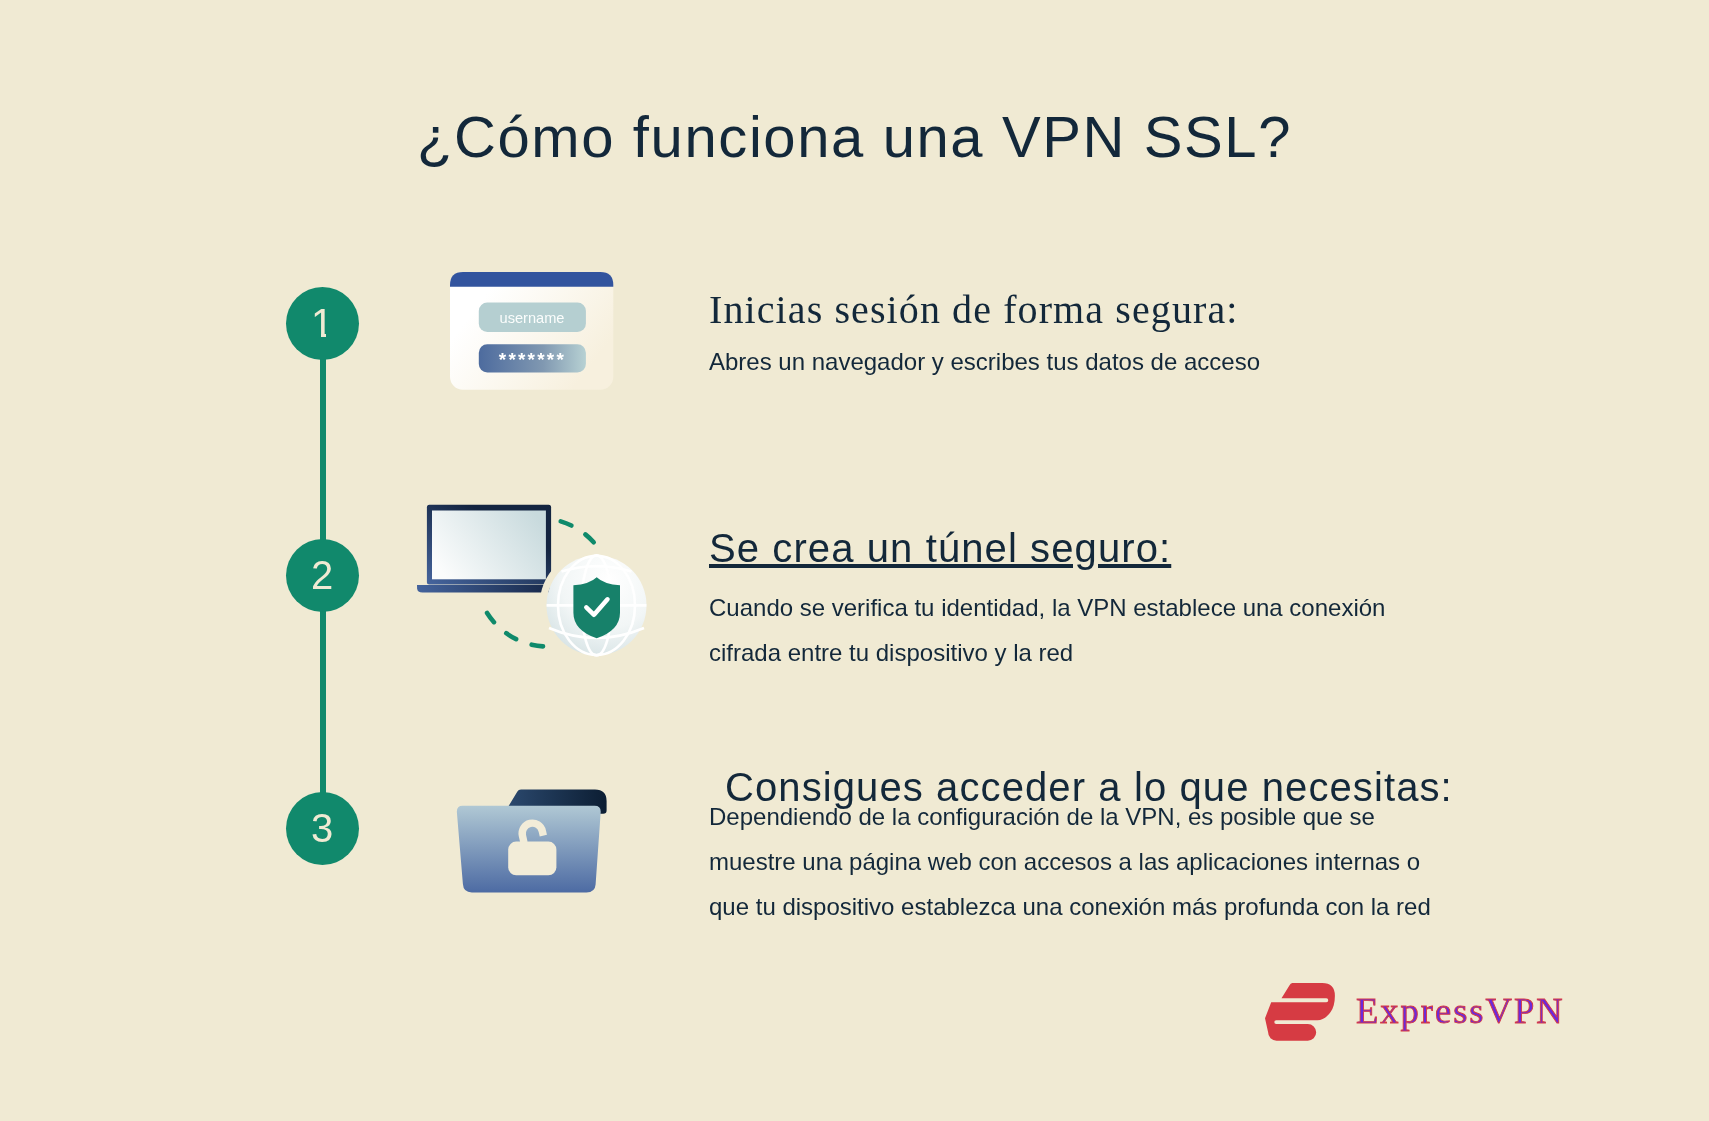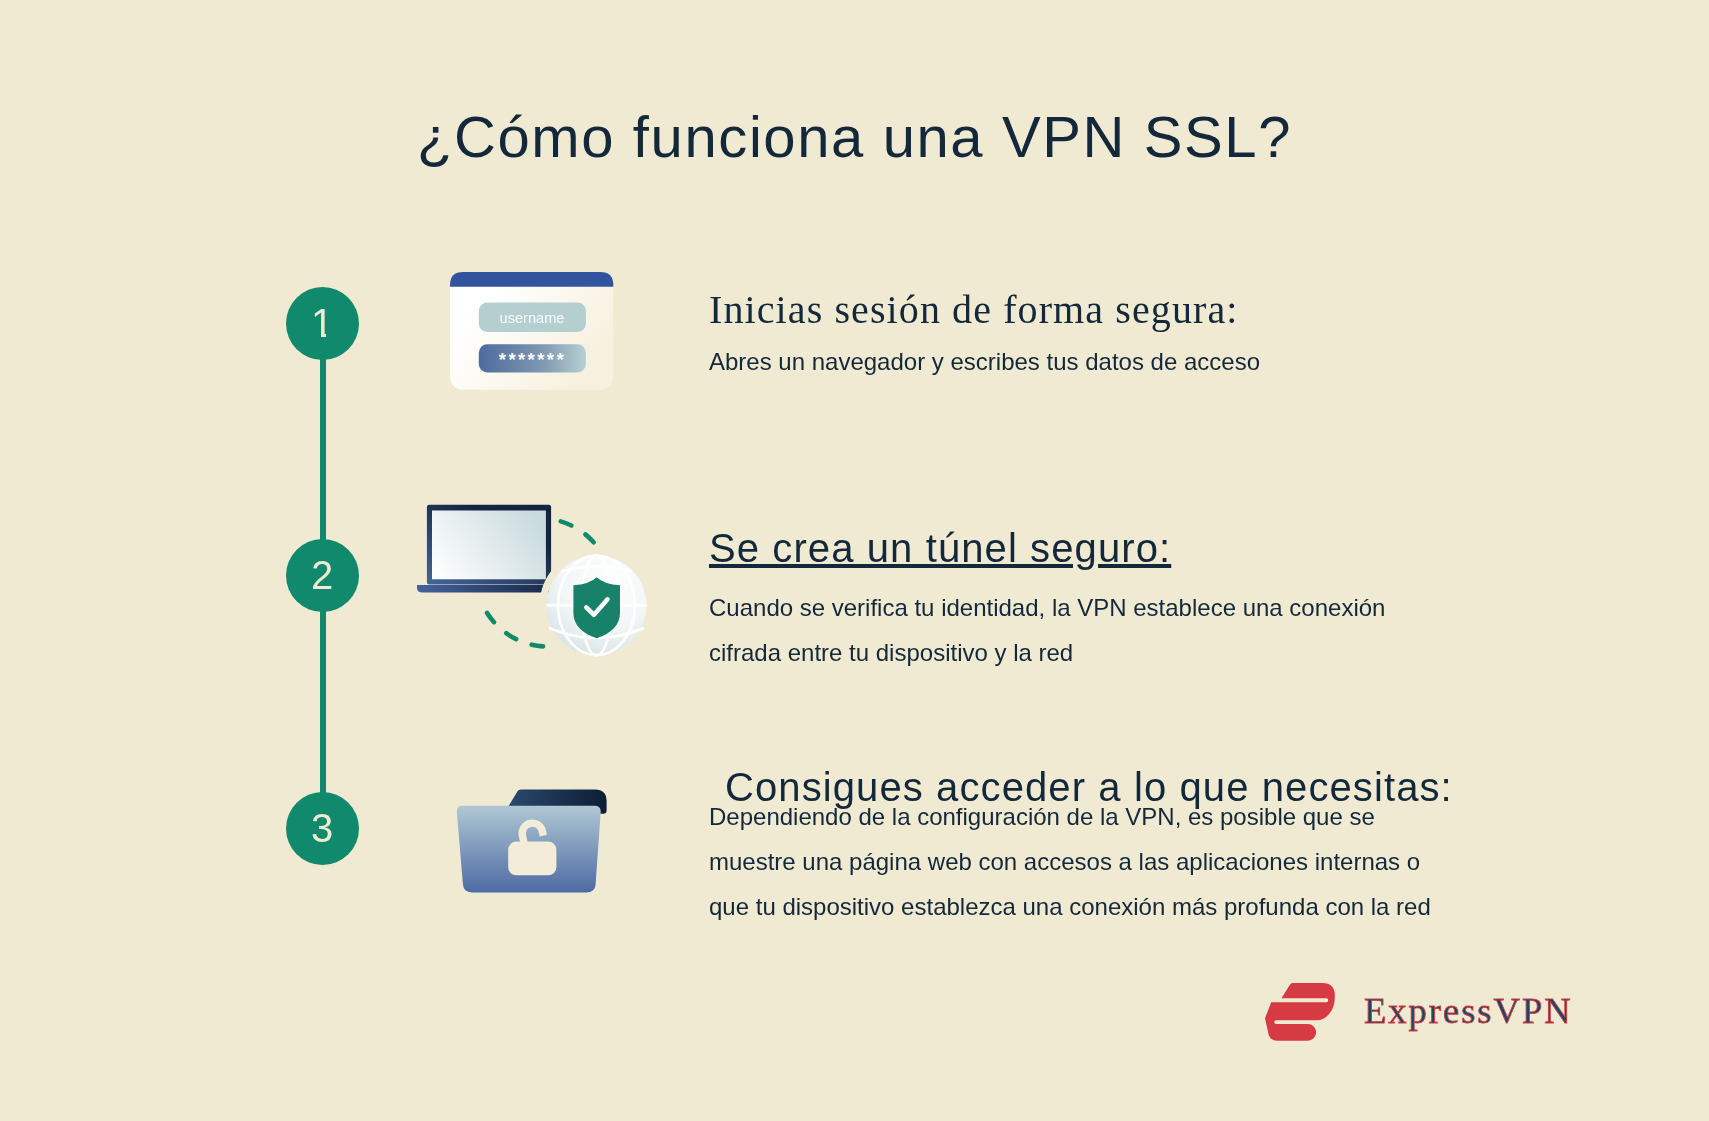--- a/index.html
+++ b/index.html
@@ -119,13 +119,13 @@
     <path fill="#d63b43" d="M 27.3 0 L 57.2 0 Q 69.9 0 69.9 12.8
       C 69.9 20 68.3 25.3 65.6 29.1
       C 62.3 33.8 57.8 37.2 52.4 37.2
       L 11.2 37.2 Q 9.3 37.2 9.3 39.05 Q 9.3 40.9 11.2 40.9
       L 42.75 40.9 A 8.45 8.45 0 0 1 42.75 57.8
       L 11.55 57.8 A 8.45 8.45 0 0 1 3.1 49.35
       L 0 35.3 L 6.2 19.2
       L 61.3 19.2 Q 63.25 19.2 63.25 17.25 Q 63.25 15.3 61.3 15.3
       L 16.5 15.3 L 24.4 2.5 Q 25.5 0 27.3 0 Z"></path>
   </svg>
-  <div class="abs" style="left:1356px;top:988.5px;font-family:'Liberation Serif',serif;font-weight:normal;-webkit-text-stroke:0.9px #d63b43;font-size:36.5px;line-height:44px;letter-spacing:2px;color:#0c4a6e;margin-left:8px;">ExpressVPN</div>
+  <div class="abs" style="left:1356px;top:988.5px;font-family:'Liberation Serif',serif;font-weight:normal;-webkit-text-stroke:0.9px #d63b43;font-size:36.5px;line-height:44px;letter-spacing:2px;color:#6d28d9;">ExpressVPN</div>
 
 </body></html>

